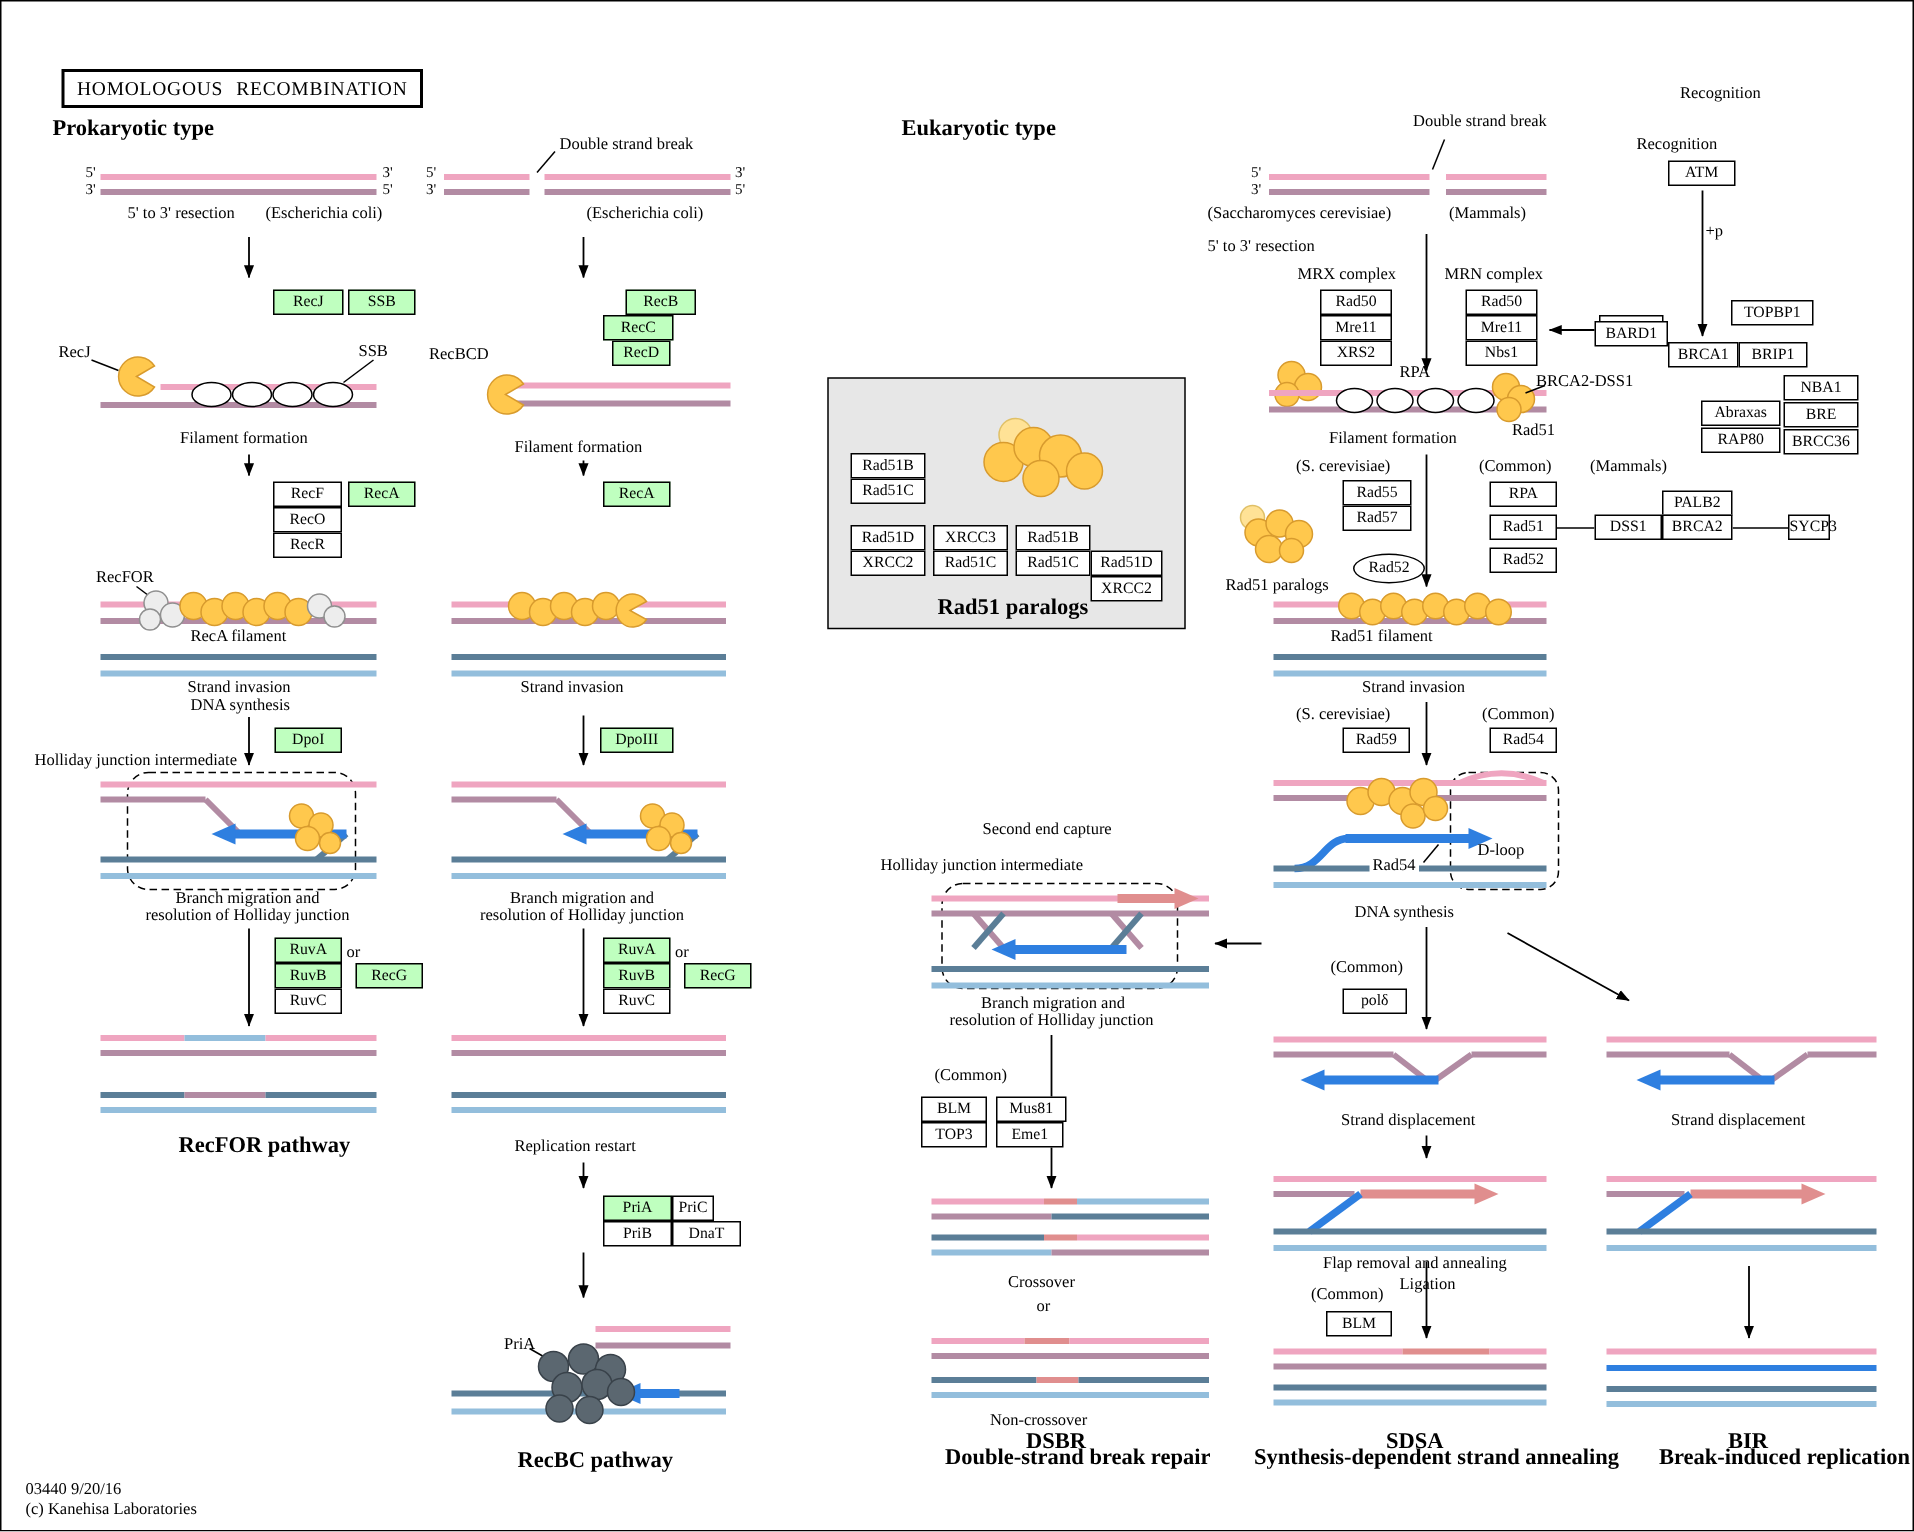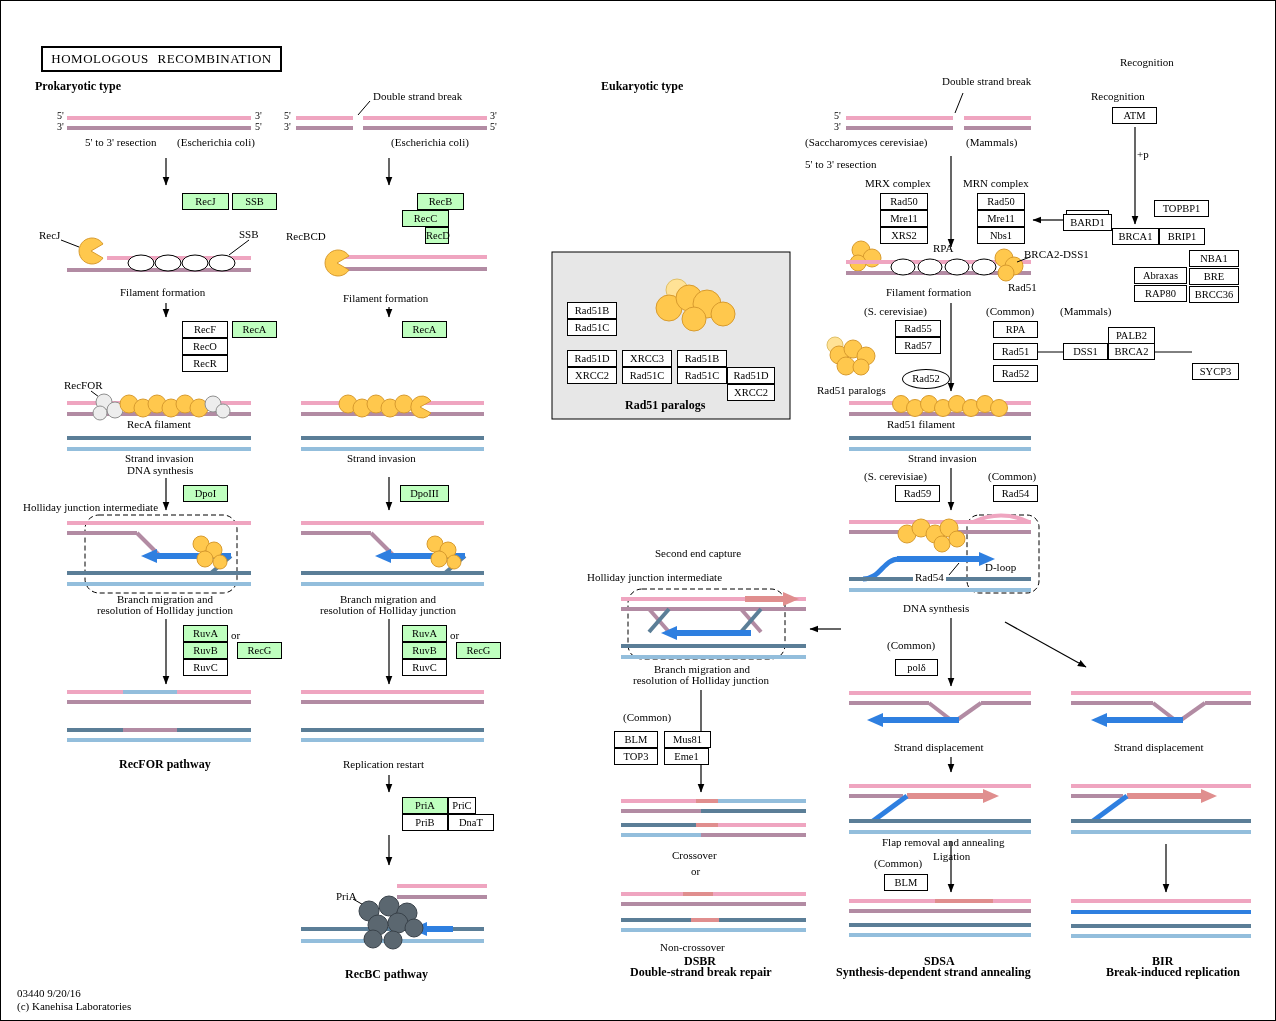--- a/index.html
+++ b/index.html
@@ -1,21 +1,21 @@
 <!DOCTYPE html>
 <html><head>
 <meta charset="utf-8">
 <style>
   html,body{margin:0;padding:0;background:#fff;}
   .canvas{position:relative;width:1276px;height:1021px;box-sizing:border-box;border:1px solid #000;
           background:#fff;overflow:hidden;font-family:"Liberation Serif","DejaVu Serif",serif;color:#000;}
   .art{position:absolute;left:0;top:0;}
   .lbl{position:absolute;font-size:11px;line-height:13px;white-space:nowrap;}
   .sm{font-size:10px;line-height:11px;}
-  .b{font-weight:bold;font-size:12px;}
+  .b{font-weight:bold;font-size:15px;}
   .bgw{background:#fff;padding:0 2px;}
   .titlebox{position:absolute;left:40px;top:45px;width:241px;height:26px;box-sizing:border-box;
             border:2px solid #000;text-align:center;font-size:13px;line-height:22px;
             letter-spacing:.5px;word-spacing:5px;}
   .gbox{position:absolute;box-sizing:border-box;height:17px;border:1px solid #000;background:#fff;
         font-size:10.5px;line-height:15px;text-align:center;white-space:nowrap;}
   .green{background:#BFFFBF;}
   .ell{position:absolute;box-sizing:border-box;border:1px solid #000;border-radius:50%;background:#fff;
        font-size:10.5px;line-height:18px;text-align:center;}
   
@@ -382,21 +382,21 @@
 <div class="gbox" style="left:181px;top:337px;width:46px">RecO</div>
 <div class="gbox" style="left:181px;top:354px;width:46px">RecR</div>
 <div class="gbox green" style="left:231px;top:320px;width:45px">RecA</div>
 <div class="gbox green" style="left:182px;top:484px;width:45px">DpoI</div>
 <div class="gbox green" style="left:182px;top:624px;width:45px">RuvA</div>
 <div class="gbox green" style="left:182px;top:641px;width:45px">RuvB</div>
 <div class="gbox" style="left:182px;top:658px;width:45px">RuvC</div>
 <div class="gbox green" style="left:236px;top:641px;width:45px">RecG</div>
 <div class="gbox green" style="left:416px;top:192px;width:47px">RecB</div>
 <div class="gbox green" style="left:401px;top:209px;width:47px">RecC</div>
-<div class="gbox green" style="left:424px;top:226px;width:24px">RecD</div>
+<div class="gbox green" style="left:407px;top:226px;width:39px">RecD</div>
 <div class="gbox green" style="left:401px;top:320px;width:45px">RecA</div>
 <div class="gbox green" style="left:399px;top:484px;width:49px">DpoIII</div>
 <div class="gbox green" style="left:401px;top:624px;width:45px">RuvA</div>
 <div class="gbox green" style="left:401px;top:641px;width:45px">RuvB</div>
 <div class="gbox" style="left:401px;top:658px;width:45px">RuvC</div>
 <div class="gbox green" style="left:455px;top:641px;width:45px">RecG</div>
 <div class="gbox green" style="left:401px;top:796px;width:46px">PriA</div>
 <div class="gbox" style="left:447px;top:796px;width:28px">PriC</div>
 <div class="gbox" style="left:401px;top:813px;width:46px">PriB</div>
 <div class="gbox" style="left:447px;top:813px;width:46px">DnaT</div>
@@ -476,21 +476,21 @@
 <div class="gbox" style="left:1188px;top:267px;width:50px">BRE</div>
 <div class="gbox" style="left:1188px;top:285px;width:50px">BRCC36</div>
 <div class="gbox" style="left:894px;top:319px;width:46px">Rad55</div>
 <div class="gbox" style="left:894px;top:336px;width:46px">Rad57</div>
 <div class="gbox" style="left:992px;top:320px;width:45px">RPA</div>
 <div class="gbox" style="left:992px;top:342px;width:45px">Rad51</div>
 <div class="gbox" style="left:992px;top:364px;width:45px">Rad52</div>
 <div class="gbox" style="left:1107px;top:326px;width:47px">PALB2</div>
 <div class="gbox" style="left:1062px;top:342px;width:45px">DSS1</div>
 <div class="gbox" style="left:1107px;top:342px;width:47px">BRCA2</div>
-<div class="gbox" style="left:1191px;top:362px;width:47px">SYCP3</div>
+<div class="gbox" style="left:1191px;top:342px;width:28px">SYCP3</div>
 <div class="ell" style="left:901px;top:368px;width:48px;height:20px">Rad52</div>
 <div class="gbox" style="left:894px;top:484px;width:45px">Rad59</div>
 <div class="gbox" style="left:992px;top:484px;width:45px">Rad54</div>
 <div class="gbox" style="left:894px;top:658px;width:43px">polδ</div>
 <div class="gbox" style="left:613px;top:730px;width:44px">BLM</div>
 <div class="gbox" style="left:613px;top:747px;width:44px">TOP3</div>
 <div class="gbox" style="left:663px;top:730px;width:47px">Mus81</div>
 <div class="gbox" style="left:663px;top:747px;width:45px">Eme1</div>
 <div class="gbox" style="left:883px;top:873px;width:44px">BLM</div>
 

